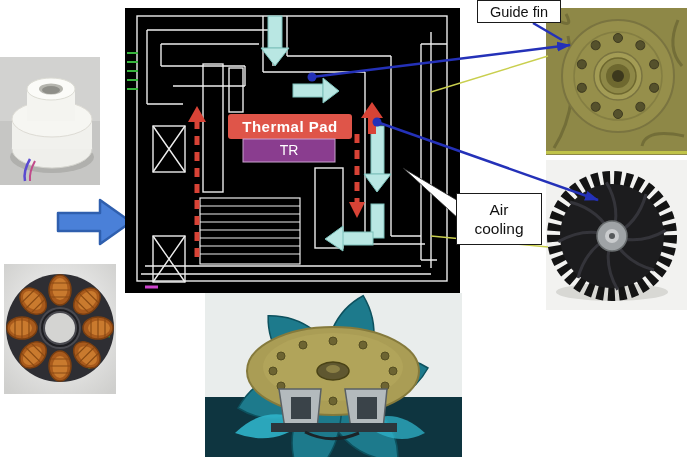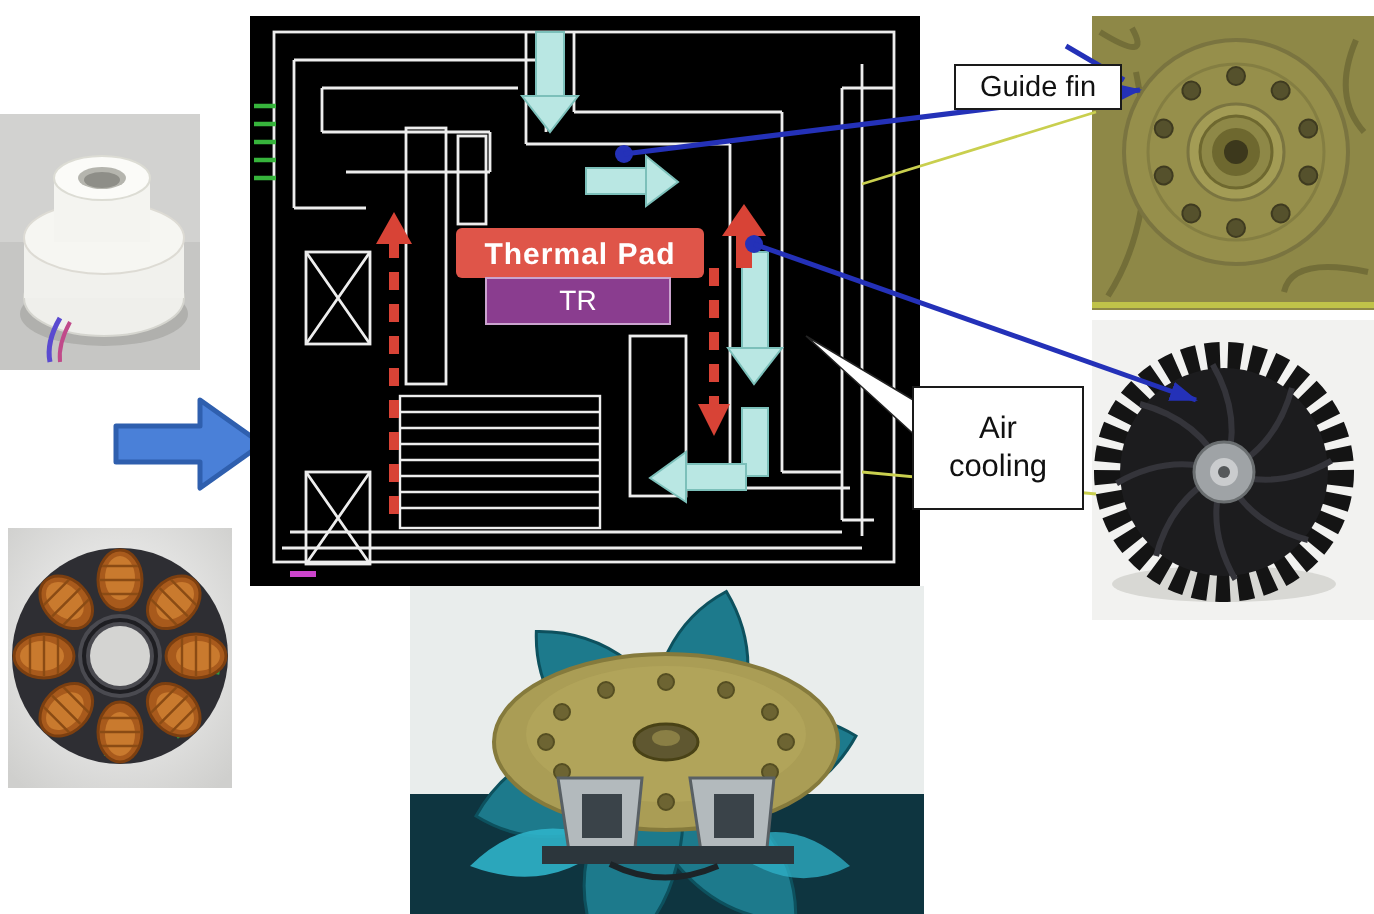--- a/index.html
+++ b/index.html
@@ -12,22 +12,22 @@
   .big-arrow  { left:56px; top:196px; width:78px;  height:52px; }
   .stator     { left:4px;  top:264px; width:112px; height:130px; }
   .diagram    { left:125px;top:8px;  width:335px; height:285px; }
   .guidefin   { left:546px;top:8px;   width:141px; height:147px; }
   .fan        { left:546px;top:160px; width:141px; height:150px; }
   .cad        { left:205px;top:293px; width:257px; height:164px; }
   .overlay    { left:0; top:0; width:687px; height:457px; pointer-events:none; }
 
   .lbl { background:#fff; border:1.6px solid #1a1a1a; display:flex; align-items:center;
          justify-content:center; text-align:center; color:#111; z-index:5; }
-  .guide-fin-lbl { left:477px; top:0;     width:84px; height:23px; font-size:14.5px;margin-top:32px; }
-  .air-lbl       { left:456px; top:193px; width:86px; height:62px; font-size:15.5px;
+  .guide-fin-lbl { left:477px; top:0;     width:84px; height:23px; font-size:14.5px; }
+  .air-lbl       { left:456px; top:193px; width:86px; height:52px; font-size:15.5px;
                    line-height:1.25; padding:0 10px; }
 
   .tpad  { font-family:"Liberation Sans",sans-serif; font-size:15px; font-weight:bold; fill:#ffffff; letter-spacing:0.5px; }
   .trtxt { font-family:"Liberation Sans",sans-serif; font-size:14px; fill:#ffffff; }
 </style>
 </head>
 <body>
 
 <div class="canvas">
 

